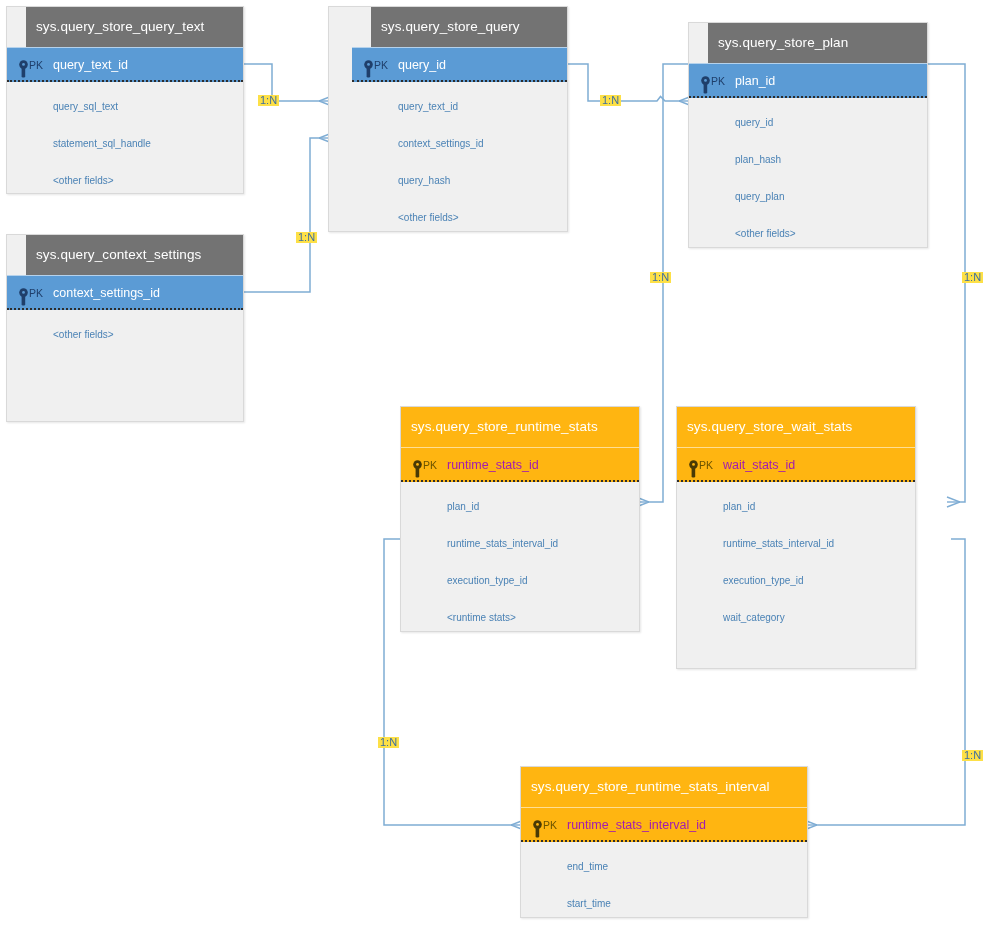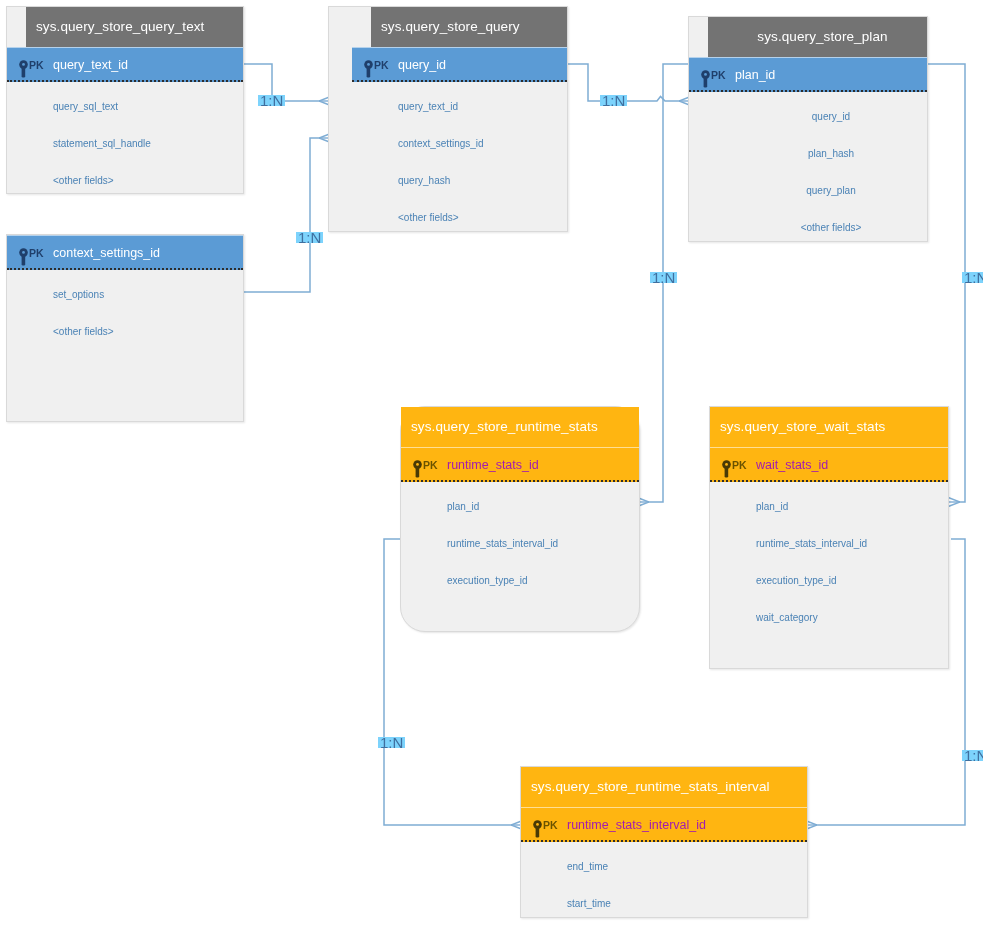--- a/index.html
+++ b/index.html
@@ -81,36 +81,36 @@
     width: 11px;
     height: 18px;
   }
   .pk-label {
     position: absolute;
     left: 22px;
     top: 0;
     font-size: 10.5px;
     line-height: 35px;
     color: #1f3f6b;
-    font-weight: bold;
+    font-weight: normal;
   }
   .theme-orange .pk-label { color: #6b5300; }
   .pk-name {
     position: absolute;
     left: 46px;
     top: 0;
     line-height: 35px;
     color: #ffffff;
     font-size: 12.5px;
   }
   .card-label {
     position: absolute;
-    font-size: 15px;
+    font-size: 11px;
     color: #3f6f9f;
-    background: #7dd3fc;
+    background: #fde047;
     padding: 0 2px;
     line-height: 11px;
     white-space: nowrap;
   }
 </style>
 </head>
 <body>
 
 <div id="canvas">
 
@@ -168,71 +168,72 @@
           <span class="pk-label">PK</span>
           <span class="pk-name">query_id</span>
         </div>
         <div class="ent-body">
           <div class="ent-field">query_text_id</div>
           <div class="ent-field">context_settings_id</div>
           <div class="ent-field">query_hash</div>
           <div class="ent-field">&lt;other fields&gt;</div>
         </div>
       </div>
-      <div class="entity theme-blue" style="left: 688px; top: 16px; width: 240px; height: 226px; text-align: center;">
+      <div class="entity theme-blue" style="left: 688px; top: 22px; width: 240px; height: 226px;">
         <div class="ent-title">sys.query_store_plan</div>
         <div class="ent-pk">
           <span class="pk-icon"><svg viewBox="0 0 11 18" width="11" height="18">
               <circle cx="5.5" cy="4.6" r="4.3" fill="#1f3f6b"></circle>
               <rect x="3.6" y="6.5" width="3.6" height="11" rx="1.3" fill="#1f3f6b"></rect>
               <circle cx="5.5" cy="4.4" r="1.4" fill="#5b9bd5"></circle>
             </svg></span>
           <span class="pk-label">PK</span>
           <span class="pk-name">plan_id</span>
         </div>
         <div class="ent-body">
           <div class="ent-field">query_id</div>
           <div class="ent-field">plan_hash</div>
           <div class="ent-field">query_plan</div>
           <div class="ent-field">&lt;other fields&gt;</div>
         </div>
       </div>
       <div class="entity theme-blue" style="left: 6px; top: 234px; width: 238px; height: 188px;">
+        <div class="ent-title">sys.query_context_settings</div>
         <div class="ent-pk">
           <span class="pk-icon"><svg viewBox="0 0 11 18" width="11" height="18">
               <circle cx="5.5" cy="4.6" r="4.3" fill="#1f3f6b"></circle>
               <rect x="3.6" y="6.5" width="3.6" height="11" rx="1.3" fill="#1f3f6b"></rect>
               <circle cx="5.5" cy="4.4" r="1.4" fill="#5b9bd5"></circle>
             </svg></span>
           <span class="pk-label">PK</span>
           <span class="pk-name">context_settings_id</span>
         </div>
         <div class="ent-body">
-          <div class="ent-field">set_options</div>
-          <div class="ent-field">&lt;other fields&gt;</div>
-        </div>
-      </div>
-      <div class="entity theme-orange" style="left: 400px; top: 406px; width: 240px; height: 226px; border-radius: 25px;">
+          <div class="ent-field">&lt;other fields&gt;</div>
+        </div>
+      </div>
+      <div class="entity theme-orange" style="left: 400px; top: 406px; width: 240px; height: 226px;">
         <div class="ent-title">sys.query_store_runtime_stats</div>
         <div class="ent-pk">
           <span class="pk-icon"><svg viewBox="0 0 11 18" width="11" height="18">
               <circle cx="5.5" cy="4.6" r="4.3" fill="#4a3a05"></circle>
               <rect x="3.6" y="6.5" width="3.6" height="11" rx="1.3" fill="#4a3a05"></rect>
               <circle cx="5.5" cy="4.4" r="1.4" fill="#ffb511"></circle>
             </svg></span>
           <span class="pk-label">PK</span>
           <span class="pk-name">runtime_stats_id</span>
         </div>
         <div class="ent-body">
           <div class="ent-field">plan_id</div>
           <div class="ent-field">runtime_stats_interval_id</div>
           <div class="ent-field">execution_type_id</div>
-        </div>
-      </div>
-      <div class="entity theme-orange" style="left: 709px; top: 406px; width: 240px; height: 263px;">
+          <div class="ent-field">&lt;runtime stats&gt;</div>
+        </div>
+      </div>
+      <div class="entity theme-orange" style="left: 676px; top: 406px; width: 240px; height: 263px;">
         <div class="ent-title">sys.query_store_wait_stats</div>
         <div class="ent-pk">
           <span class="pk-icon"><svg viewBox="0 0 11 18" width="11" height="18">
               <circle cx="5.5" cy="4.6" r="4.3" fill="#4a3a05"></circle>
               <rect x="3.6" y="6.5" width="3.6" height="11" rx="1.3" fill="#4a3a05"></rect>
               <circle cx="5.5" cy="4.4" r="1.4" fill="#ffb511"></circle>
             </svg></span>
           <span class="pk-label">PK</span>
           <span class="pk-name">wait_stats_id</span>
         </div>

